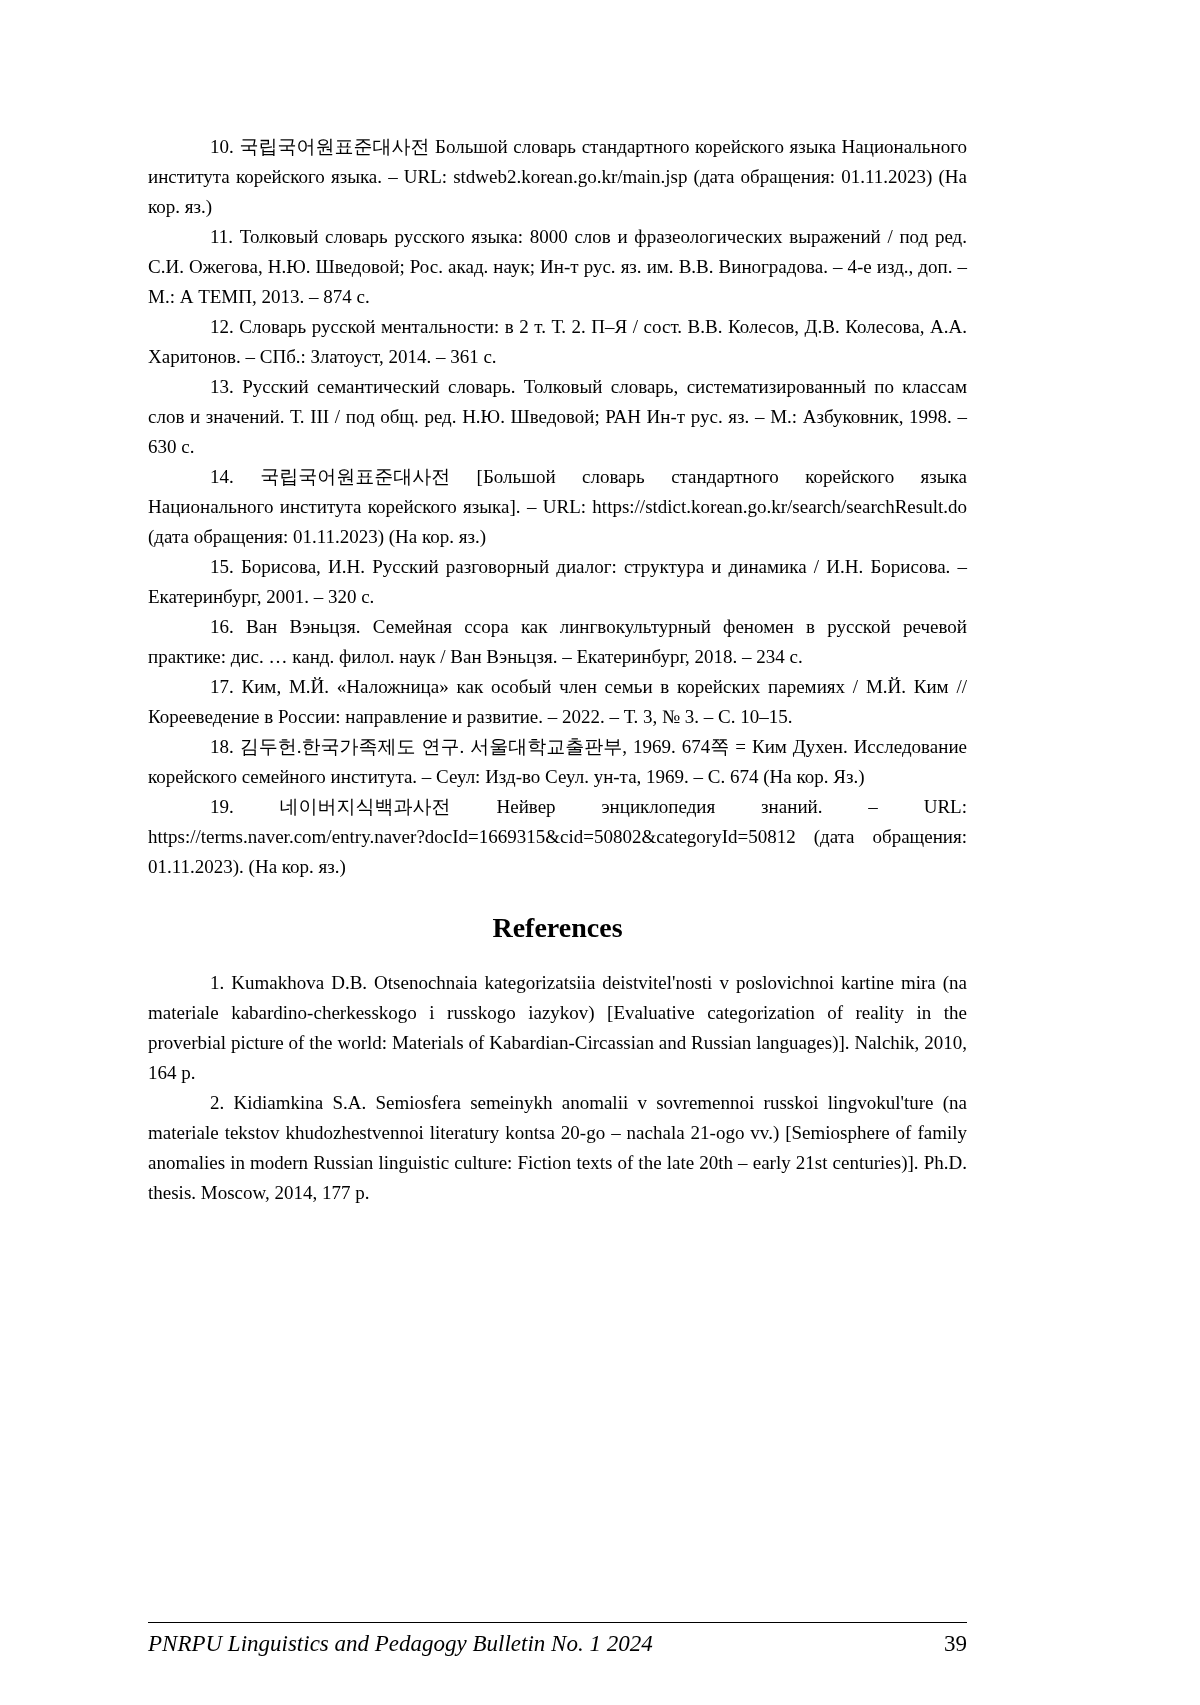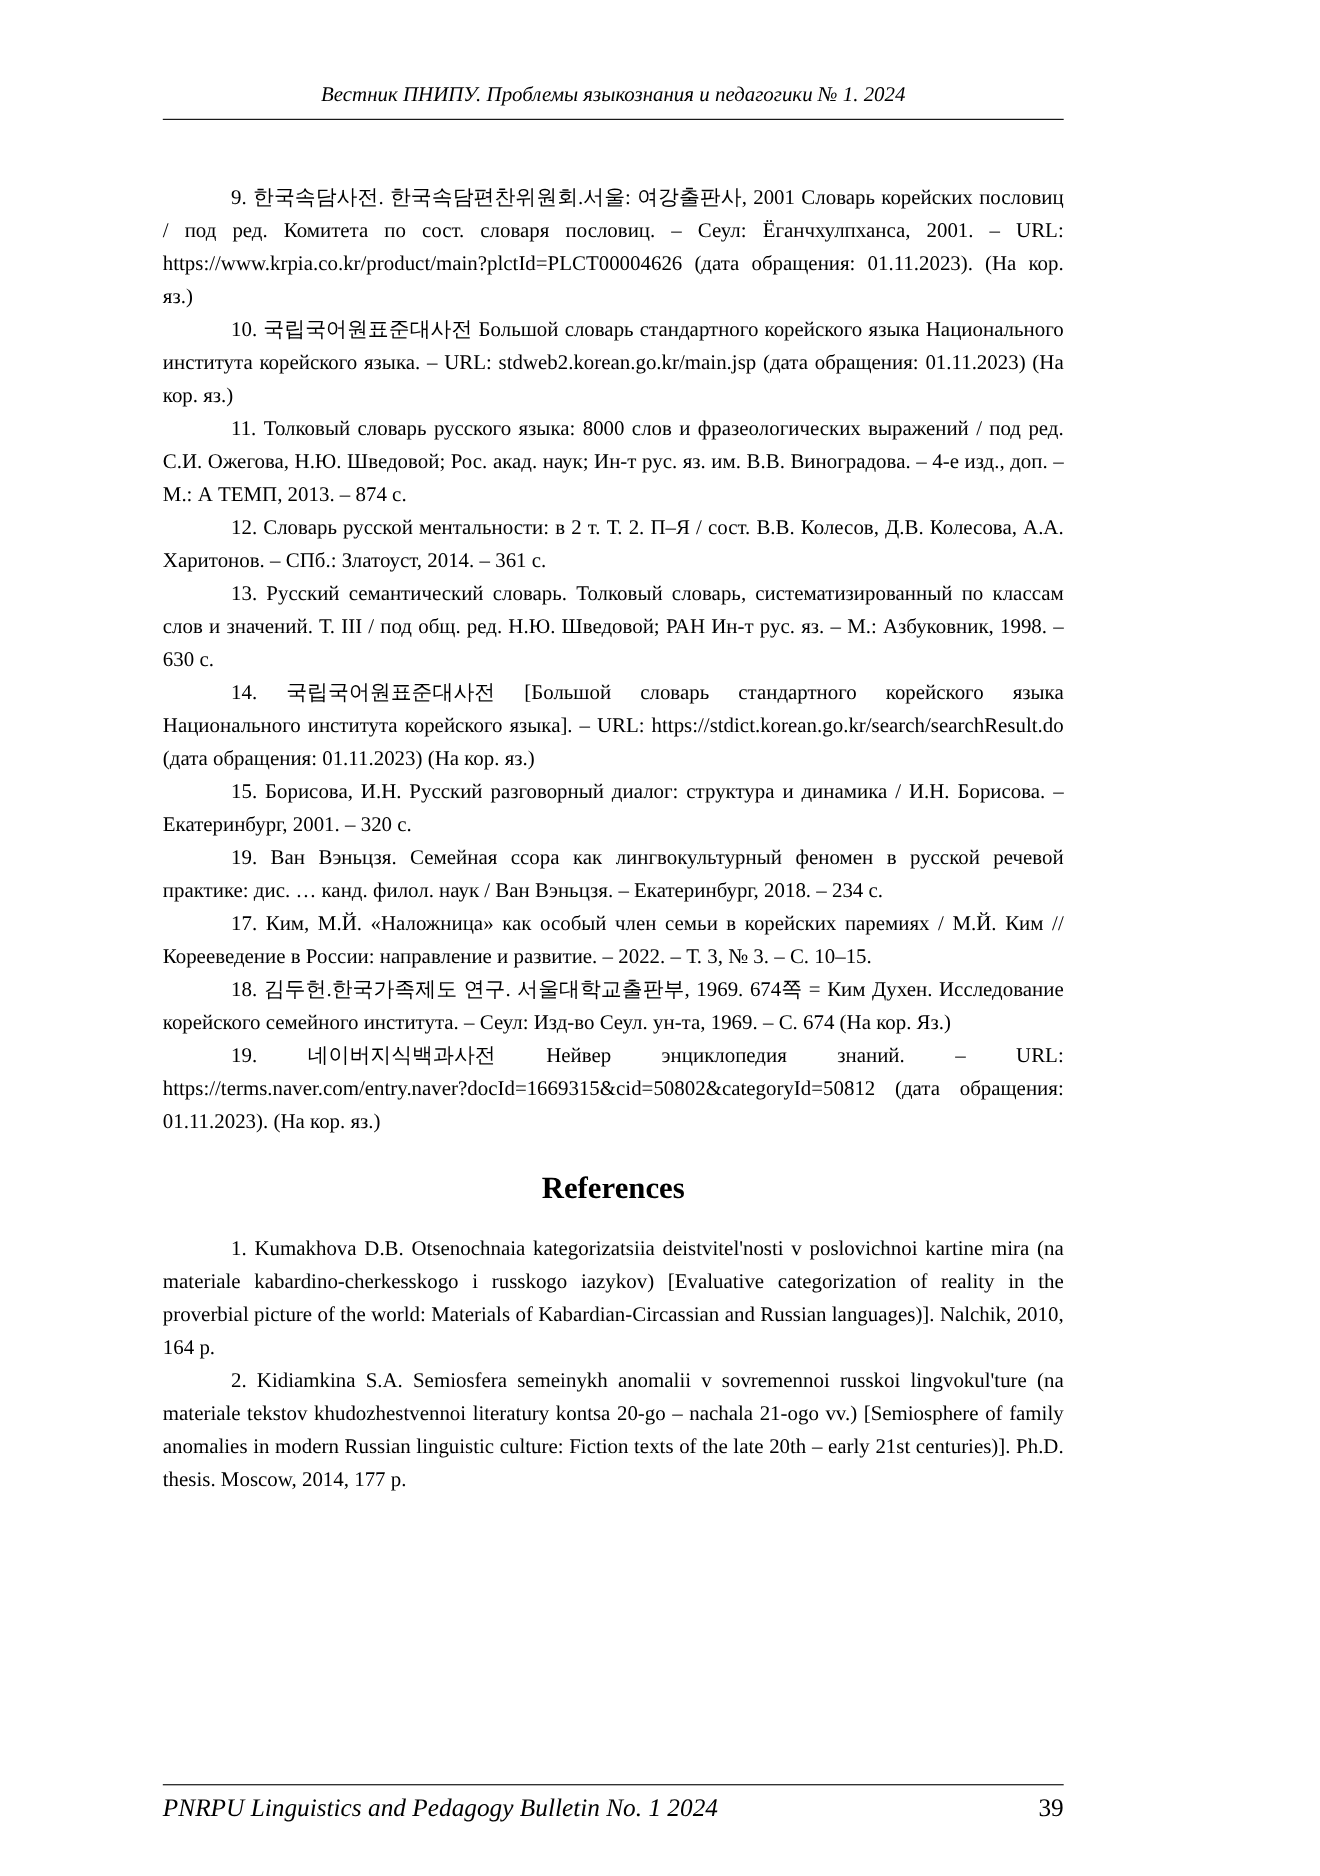--- a/index.html
+++ b/index.html
@@ -59,34 +59,30 @@
   }
   .footer .page-number {
     font-style: normal;
   }
 </style>
 </head>
 <body>
 
 <div class="page">
 
-  <header>
-    <div class="running-head">Вестник ПНИПУ. Проблемы языкознания и педагогики № 1. 2024</div>
-  </header>
 
   <main class="body-text">
 
-    <p class="entry">9. 한국속담사전. 한국속담편찬위원회.서울: 여강출판사, 2001 Словарь корейских пословиц / под ред. Комитета по сост. словаря пословиц. – Сеул: Ёганчхулпханса, 2001. – URL: https://www.krpia.co.kr/product/main?plctId=PLCT00004626 (дата обращения: 01.11.2023). (На кор. яз.)</p>
     <p class="entry">10. 국립국어원표준대사전 Большой словарь стандартного корейского языка Национального института корейского языка. – URL: stdweb2.korean.go.kr/main.jsp (дата обращения: 01.11.2023) (На кор. яз.)</p>
     <p class="entry">11. Толковый словарь русского языка: 8000 слов и фразеологических выражений / под ред. С.И. Ожегова, Н.Ю. Шведовой; Рос. акад. наук; Ин-т рус. яз. им. В.В. Виноградова. – 4-е изд., доп. – М.: А ТЕМП, 2013. – 874 с.</p>
     <p class="entry">12. Словарь русской ментальности: в 2 т. Т. 2. П–Я / сост. В.В. Колесов, Д.В. Колесова, А.А. Харитонов. – СПб.: Златоуст, 2014. – 361 с.</p>
     <p class="entry">13. Русский семантический словарь. Толковый словарь, систематизированный по классам слов и значений. Т. III / под общ. ред. Н.Ю. Шведовой; РАН Ин-т рус. яз. – М.: Азбуковник, 1998. – 630 с.</p>
     <p class="entry">14. 국립국어원표준대사전 [Большой словарь стандартного корейского языка Национального института корейского языка]. – URL: https://stdict.korean.go.kr/search/searchResult.do (дата обращения: 01.11.2023) (На кор. яз.)</p>
     <p class="entry">15. Борисова, И.Н. Русский разговорный диалог: структура и динамика / И.Н. Борисова. – Екатеринбург, 2001. – 320 с.</p>
-    <p class="entry">19. Ван Вэньцзя. Семейная ссора как лингвокультурный феномен в русской речевой практике: дис. …  канд. филол. наук / Ван Вэньцзя. – Екатеринбург, 2018. – 234 с.</p>
+    <p class="entry">16. Ван Вэньцзя. Семейная ссора как лингвокультурный феномен в русской речевой практике: дис. …  канд. филол. наук / Ван Вэньцзя. – Екатеринбург, 2018. – 234 с.</p>
     <p class="entry">17. Ким, М.Й. «Наложница» как особый член семьи в корейских паремиях / М.Й. Ким // Корееведение в России: направление и развитие. – 2022. – Т. 3, № 3. – С. 10–15.</p>
     <p class="entry">18. 김두헌.한국가족제도 연구. 서울대학교출판부, 1969. 674쪽 = Ким Духен. Исследование корейского семейного института. – Сеул: Изд-во Сеул. ун-та, 1969. – С. 674 (На кор. Яз.)</p>
     <p class="entry">19. 네이버지식백과사전 Нейвер энциклопедия знаний. – URL: https://terms.naver.com/entry.naver?docId=1669315&amp;cid=50802&amp;categoryId=50812 (дата обращения: 01.11.2023). (На кор. яз.)</p>
 
     <h2 class="refs-heading">References</h2>
 
     <p class="entry">1. Kumakhova D.B. Otsenochnaia kategorizatsiia deistvitel'nosti v poslovichnoi kartine mira (na materiale kabardino-cherkesskogo i russkogo iazykov) [Evaluative categorization of reality in the proverbial picture of the world: Materials of Kabardian-Circassian and Russian languages)]. Nalchik, 2010, 164 p.</p>
     <p class="entry">2. Kidiamkina S.A. Semiosfera semeinykh anomalii v sovremennoi russkoi lingvokul'ture (na materiale tekstov khudozhestvennoi literatury kontsa 20-go – nachala 21-ogo vv.) [Semiosphere of family anomalies in modern Russian linguistic culture: Fiction texts of the late 20th – early 21st centuries)]. Ph.D. thesis. Moscow, 2014, 177 p.</p>
 
   </main>

